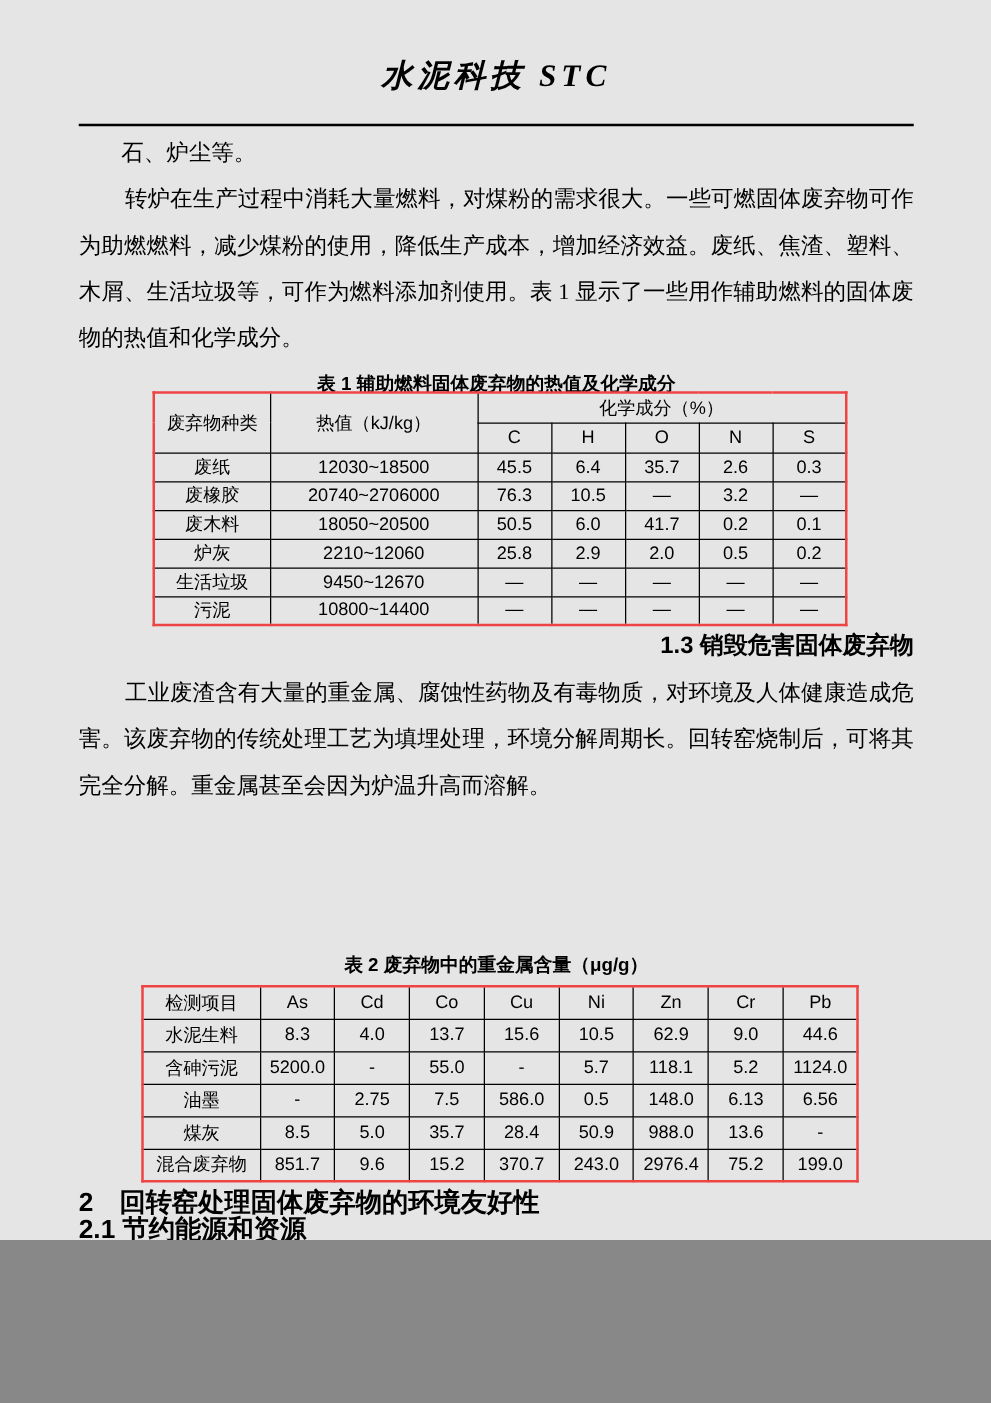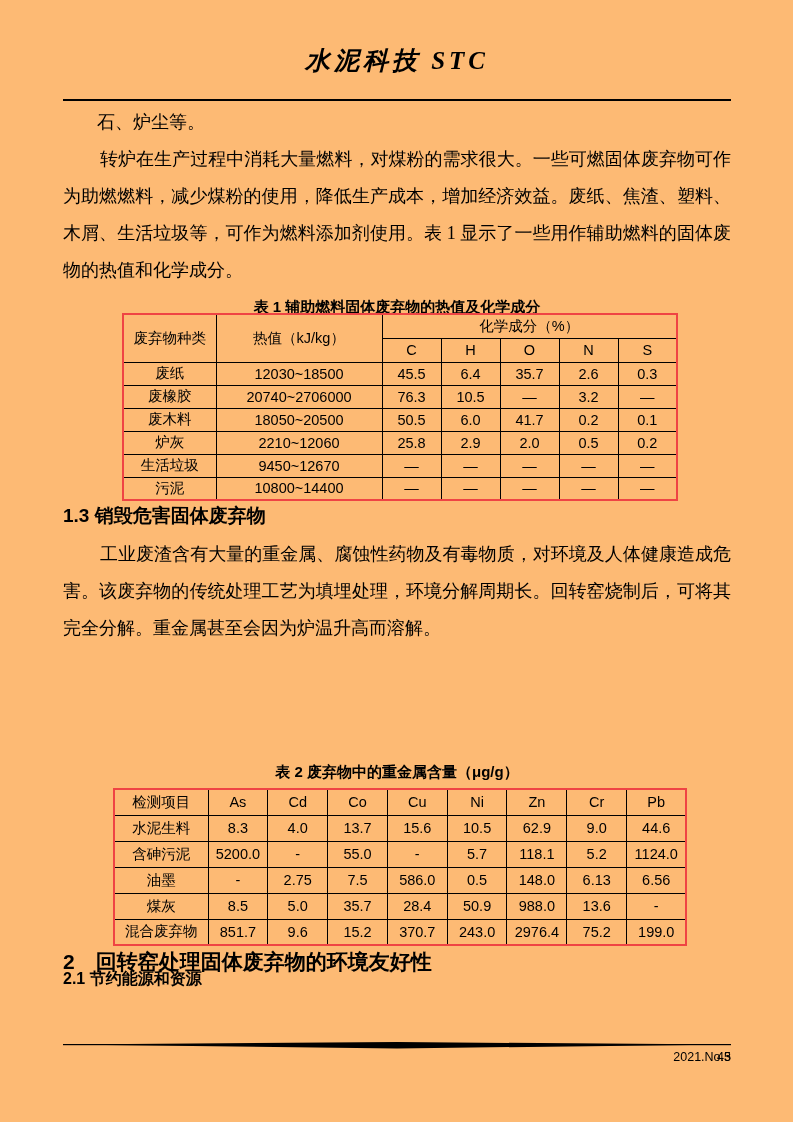--- a/index.html
+++ b/index.html
@@ -1,18 +1,18 @@
 <!DOCTYPE html>
 <html><head>
 <meta charset="utf-8">
 <style>
   * { margin:0; padding:0; box-sizing:border-box; }
   html,body { background:#888; }
   .page {
-    position:relative; width:793px; height:1122px; background:#fdba74;
+    position:relative; width:793px; height:992px; background:#e5e5e5;
     margin:0 auto; color:#000; overflow:hidden;
     font-family:"Liberation Serif", serif;
   }
   .content-abs { position:absolute; left:63px; width:668px; }
 
   
   .header-title-wrap { top:44px; text-align:center; }
   .header-title {
     font-family:"Liberation Serif", serif; font-style:italic; font-weight:bold;
     font-size:25px; letter-spacing:4px;
@@ -21,23 +21,23 @@
 
   
   .lead-line { top:104px; font-size:18px; line-height:37px;margin-left:34px; }
   .para { text-align:justify; font-size:18px; line-height:37px; text-indent:37px; }
   .para-1 { top:141px; }
   .para-2 { top:536px; }
   .para-3 { top:647px; }
 
   
   .heading { font-family:"Liberation Sans", sans-serif; font-weight:bold; }
-  .heading-13 { top:503px; font-size:19px; }
+  .heading-13 { top:503px; font-size:19px;text-align:right; }
   .heading-2  { top:948px; font-size:21px; }
-  .heading-21 { top:969px; font-size:16px; }
+  .heading-21 { top:969px; font-size:21px; }
 
   
   .tbl-caption {
     text-align:center; font-family:"Liberation Sans", sans-serif;
     font-weight:bold; font-size:15px;
   }
   .caption-1 { top:298px; }
   .caption-2 { top:763px; }
 
   

